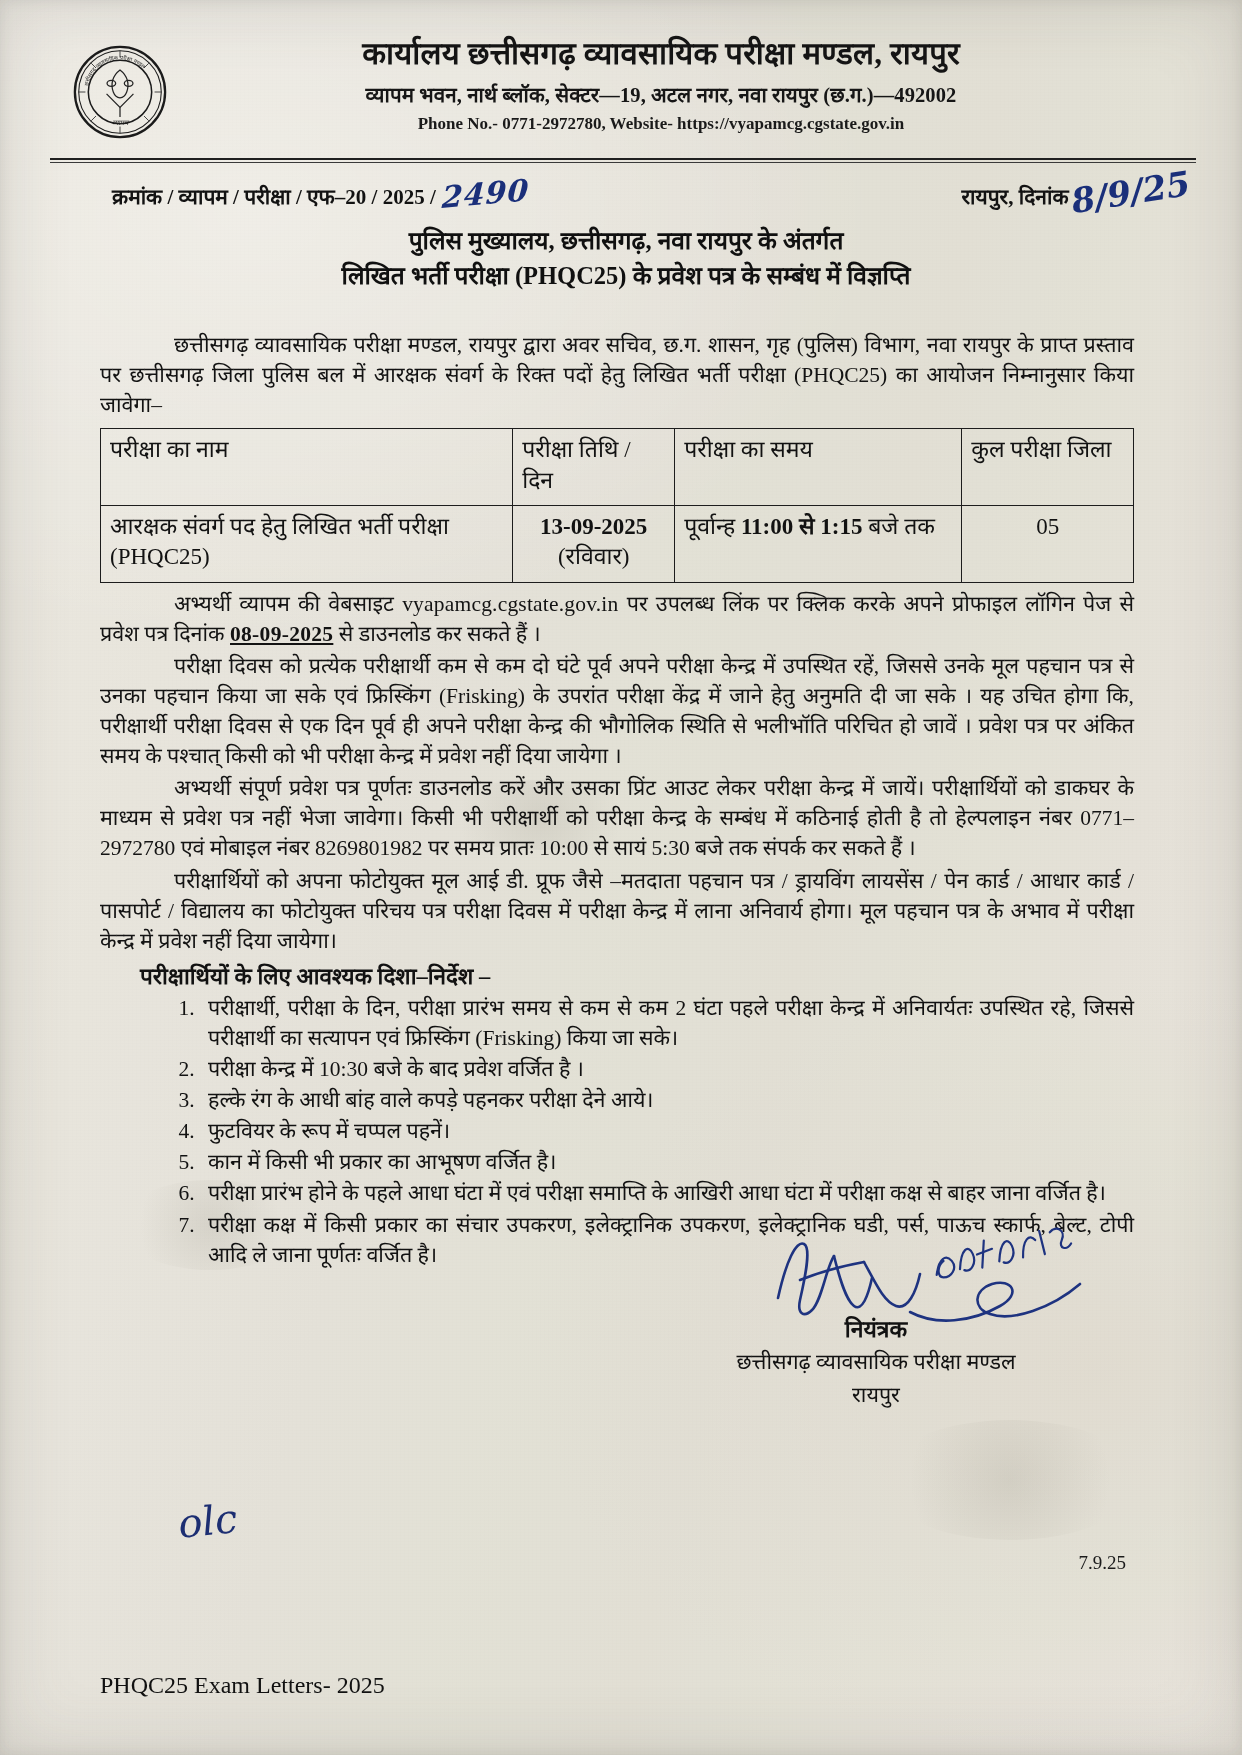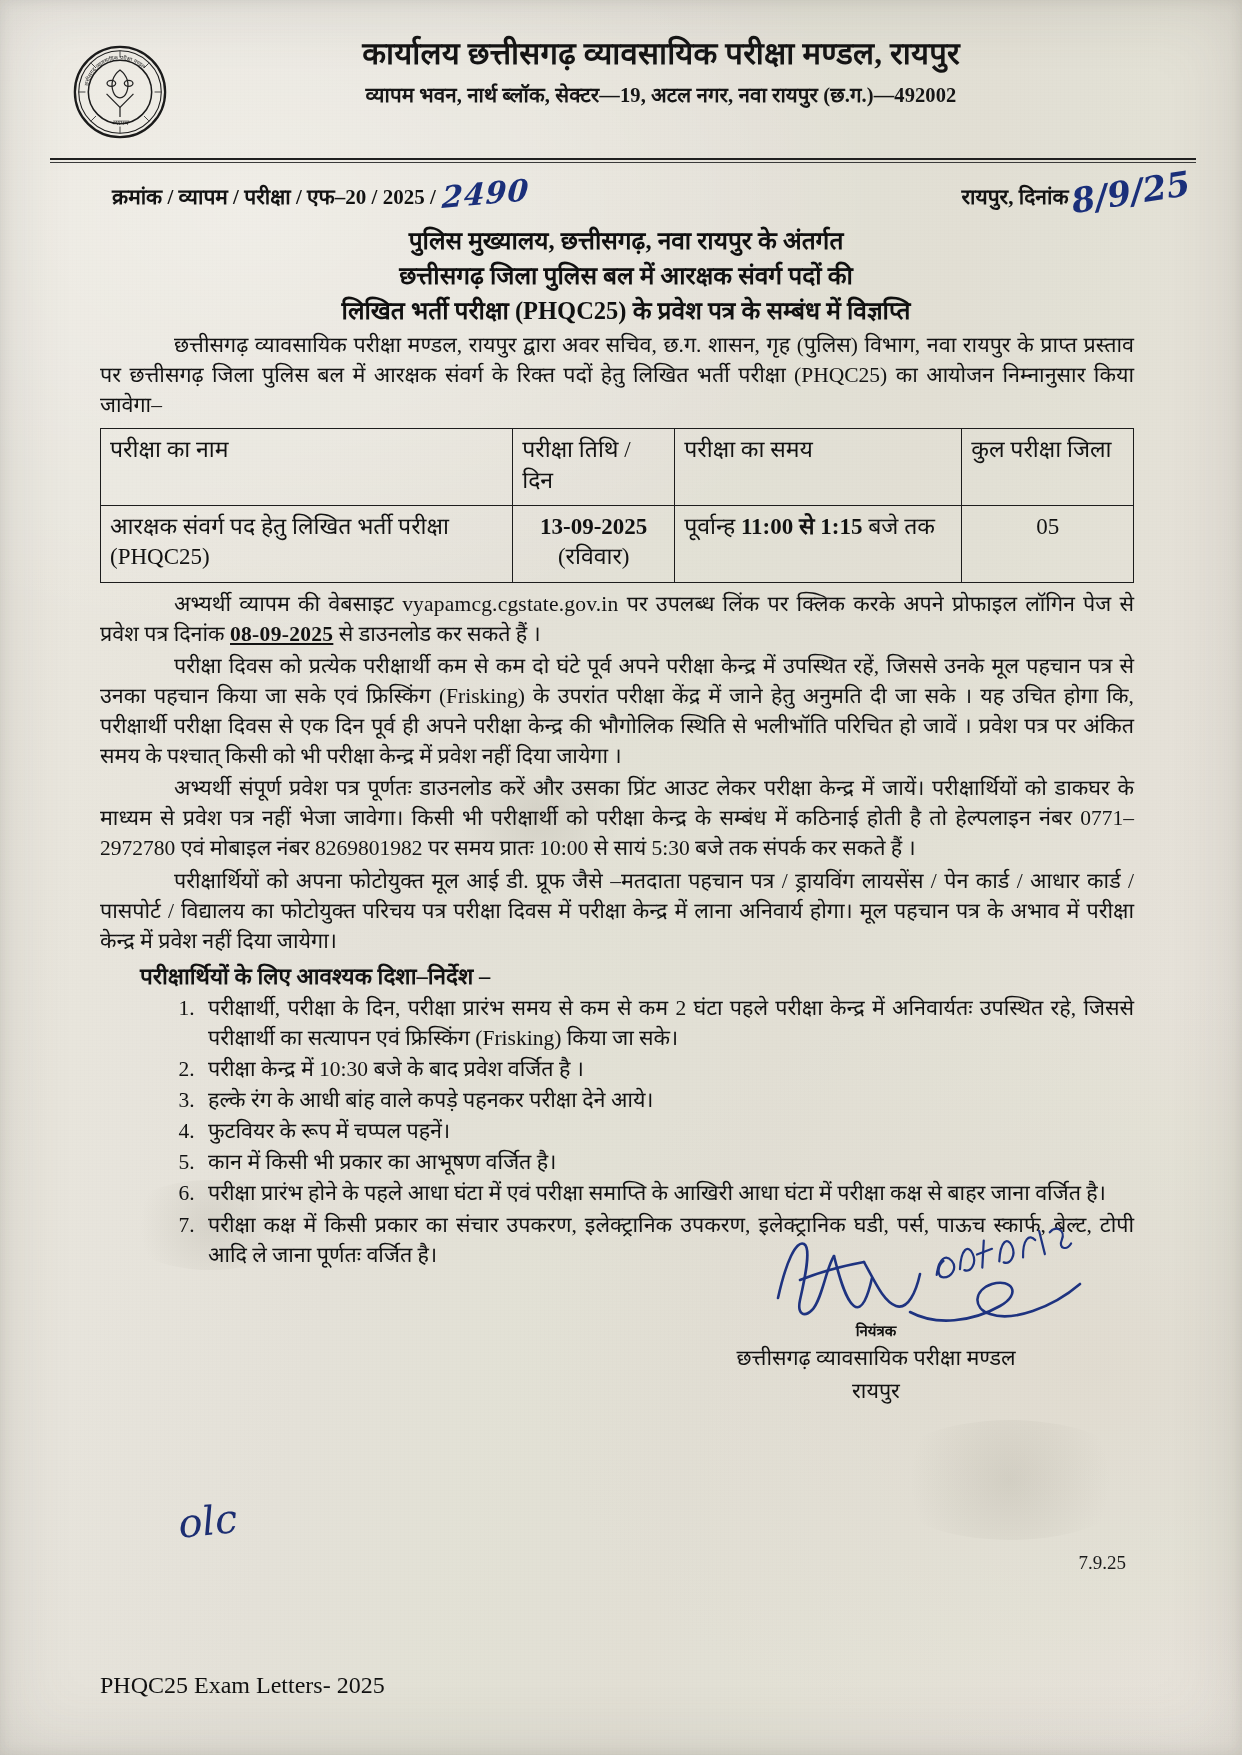--- a/index.html
+++ b/index.html
@@ -239,23 +239,23 @@
   }
   .sign-svg {
     position: absolute;
     left: 140px;
     top: -60px;
     width: 340px;
     height: 110px;
     pointer-events: none;
   }
   .sign-role {
-    font-size: 15px;
-    font-weight: 700;
-    margin-top: 38px;
+    font-size: 23px;
+    font-weight: 700;
+    margin-top: 30px;
   }
   .sign-org {
     font-size: 21.5px;
     margin-top: 4px;
     line-height: 1.35;
   }
 
   
   .doodle {
     position: absolute;
@@ -325,37 +325,37 @@
           <text x="50" y="84" font-size="7.2" text-anchor="middle" fill="#1d1d1d" font-family="DejaVu Sans, sans-serif" font-style="italic">व्यापम</text>
           <path id="seal-top" d="M16 50 A34 34 0 0 1 84 50" fill="none"></path>
           <text font-size="5.6" fill="#262626" font-family="DejaVu Sans, sans-serif">
             <textPath href="#seal-top" startOffset="6%">छत्तीसगढ़ व्यावसायिक परीक्षा मण्डल</textPath>
           </text>
         </svg>
       </div>
       <div class="org-block">
         <div class="org-title">कार्यालय छत्तीसगढ़ व्यावसायिक परीक्षा मण्डल, रायपुर</div>
         <div class="org-addr">व्यापम भवन, नार्थ ब्लॉक,  सेक्टर—19, अटल नगर, नवा रायपुर (छ.ग.)—492002</div>
+        <div class="org-contact">Phone No.- 0771-2972780, Website- https://vyapamcg.cgstate.gov.in</div>
       </div>
     </div>
 
     <div class="rule-double"></div>
 
     <div class="refline">
       <div class="ref-left">
         <span>क्रमांक / व्यापम / परीक्षा / एफ–20 / 2025 /</span><span class="hand">2490</span>
       </div>
       <div class="ref-right">
         <span>रायपुर, दिनांक</span><span class="hand-date">8/9/25</span>
       </div>
     </div>
 
     <div class="doc-title">
       <div>पुलिस मुख्यालय, छत्तीसगढ़, नवा रायपुर के अंतर्गत</div>
-      <div>छत्तीसगढ़ जिला पुलिस बल में आरक्षक संवर्ग पदों की</div>
       <div>लिखित भर्ती परीक्षा (PHQC25) के प्रवेश पत्र के सम्बंध में विज्ञप्ति</div>
     </div>
 
     <div class="body-area">
 
       <p class="para">छत्तीसगढ़ व्यावसायिक परीक्षा मण्डल, रायपुर द्वारा अवर सचिव, छ.ग. शासन, गृह (पुलिस) विभाग, नवा रायपुर के प्राप्त प्रस्ताव पर छत्तीसगढ़ जिला पुलिस बल में आरक्षक संवर्ग के रिक्त पदों हेतु लिखित भर्ती परीक्षा (PHQC25) का आयोजन निम्नानुसार किया जावेगा–</p>
 
       <table class="exam">
         <thead>
           <tr>

